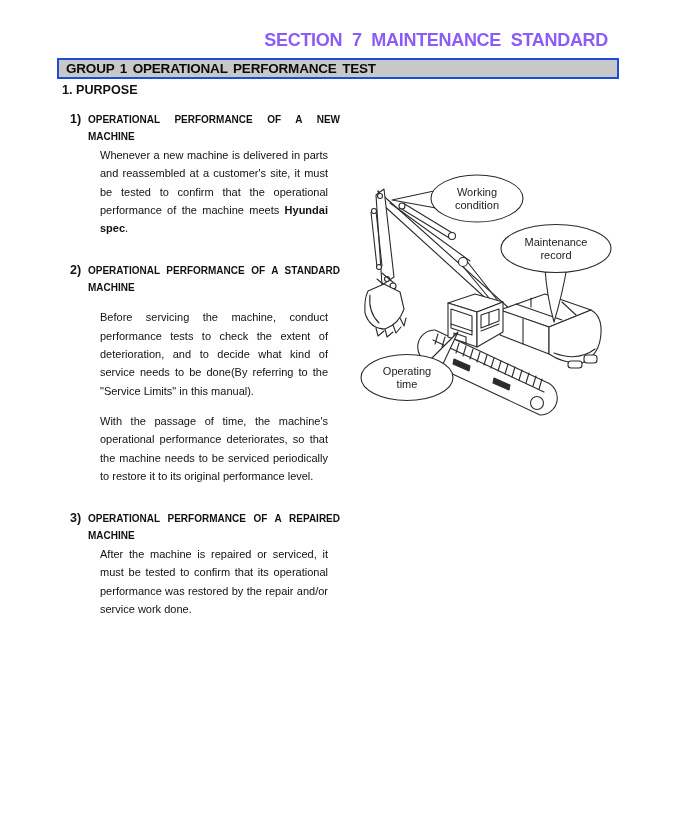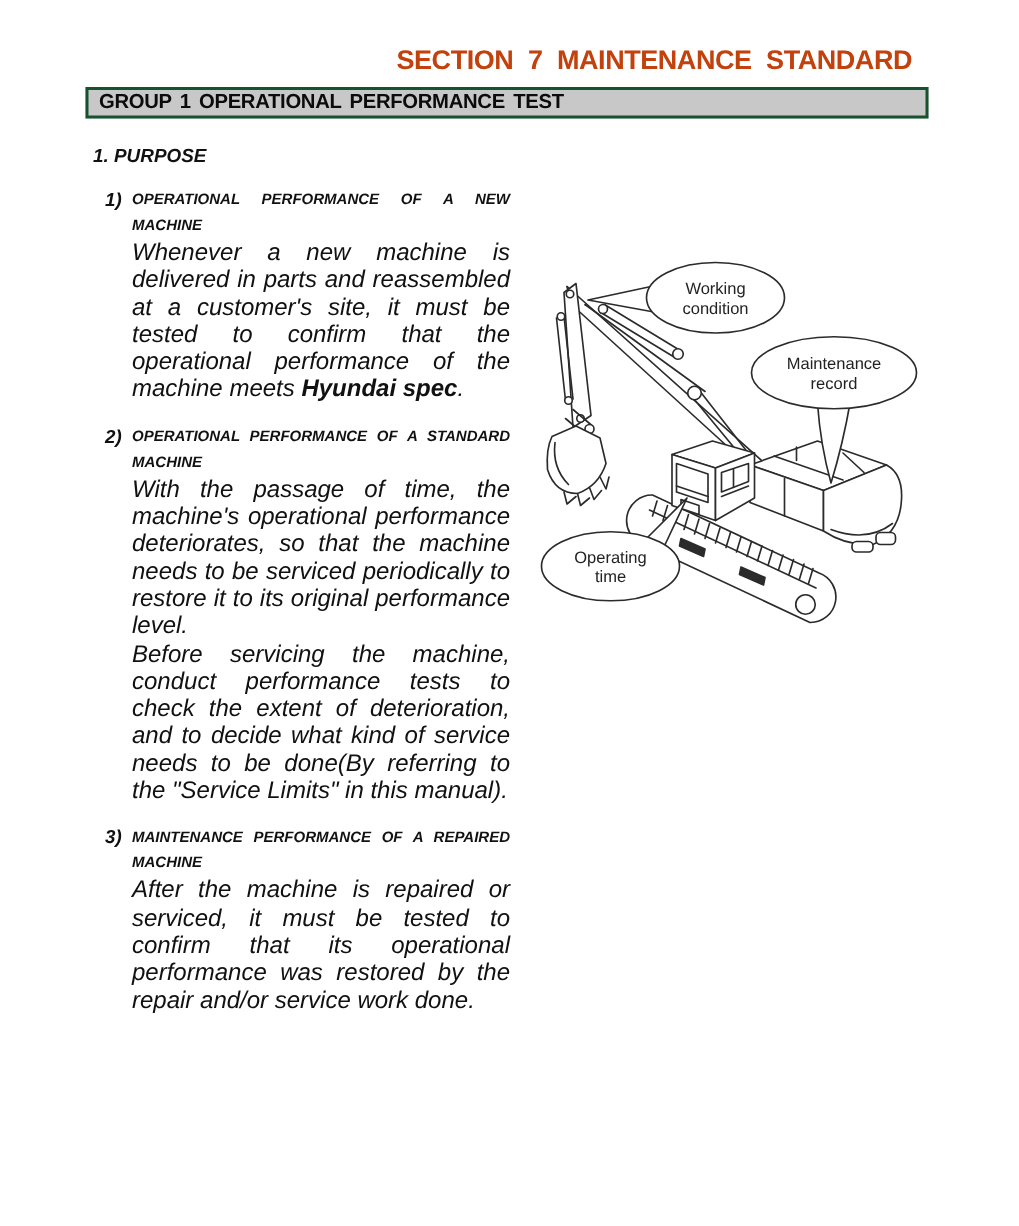--- a/index.html
+++ b/index.html
@@ -4,39 +4,39 @@
 <style>
   html,body{margin:0;padding:0;background:#fff;}
   .page{
     position:relative;width:679px;height:817px;background:#ffffff;
     font-family:"Liberation Sans","DejaVu Sans",sans-serif;color:#111;
     overflow:hidden;
   }
   .section-title{
     position:absolute;top:30px;right:71px;
     font-size:18px;font-weight:bold;letter-spacing:-0.3px;word-spacing:5px;
-    white-space:nowrap;color:#c2410c;
+    white-space:nowrap;color:#8b5cf6;
   }
   .group-bar{
     position:absolute;left:57px;top:58px;width:551px;height:17px;
-    background:#c8c8c8;border:2px solid #14532d;
-    display:flex;padding-left:7px;
+    background:#c8c8c8;border:2px solid #1d4ed8;
+    display:flex;align-items:center;padding-left:7px;
   }
   .group-bar span{
     font-size:13.5px;font-weight:bold;letter-spacing:-0.2px;word-spacing:2px;
     white-space:nowrap;color:#0b0b0b;
   }
-  .content{position:absolute;left:62px;top:97px;width:280px;font-style:italic;}
+  .content{position:absolute;left:62px;top:83px;width:280px;}
   .purpose-heading{font-size:12.6px;font-weight:bold;line-height:15px;}
   .purpose-intro{margin:6px 0 0 11px;font-size:12.4px;line-height:16px;}
   .section{display:flex;margin-top:13px;padding-left:8px;}
   .sec-num{width:18px;flex:0 0 18px;font-size:12.5px;font-weight:bold;line-height:17px;}
   .sec-body{width:252px;}
   .sec-heading{font-size:10px;font-weight:bold;line-height:17px;text-align:justify;}
-  .sec-para{font-size:16px;line-height:18.3px;text-align:justify;margin:0;}
+  .sec-para{font-size:11px;line-height:18.3px;text-align:justify;margin:12px;}
   .sec-para.first{margin-top:1px;}
   .bold{font-weight:bold;}
   .illustration{position:absolute;left:348px;top:163px;width:320px;height:260px;}
   .illustration svg{display:block;width:320px;height:260px;}
   .bubble-label{font-size:11px;fill:#222;}
 </style>
 </head>
 <body>
 
 <div class="page">
@@ -56,29 +56,29 @@
       <div class="sec-body">
         <div class="sec-heading">OPERATIONAL PERFORMANCE OF A NEW MACHINE</div>
         <p class="sec-para first"><span>Whenever a new machine is delivered in parts and reassembled at a customer's site, it must be tested to confirm that the operational performance of the machine meets </span><span class="bold">Hyundai spec</span><span>.</span></p>
       </div>
     </div>
 
     <div class="section">
       <div class="sec-num">2)</div>
       <div class="sec-body">
         <div class="sec-heading">OPERATIONAL PERFORMANCE OF A STANDARD MACHINE</div>
+        <p class="sec-para">Before servicing the machine, conduct performance tests to check the extent of deterioration, and to decide what kind of service needs to be done(By referring to the "Service Limits" in this manual).</p>
         <p class="sec-para first">With the passage of time, the machine's operational performance deteriorates, so that the machine needs to be serviced periodically to restore it to its original performance level.</p>
-        <p class="sec-para">Before servicing the machine, conduct performance tests to check the extent of deterioration, and to decide what kind of service needs to be done(By referring to the "Service Limits" in this manual).</p>
       </div>
     </div>
 
     <div class="section">
       <div class="sec-num">3)</div>
       <div class="sec-body">
-        <div class="sec-heading">MAINTENANCE PERFORMANCE OF A REPAIRED MACHINE</div>
+        <div class="sec-heading">OPERATIONAL PERFORMANCE OF A REPAIRED MACHINE</div>
         <p class="sec-para first">After the machine is repaired or serviced, it must be tested to confirm that its operational performance was restored by the repair and/or service work done.</p>
       </div>
     </div>
 
   </div>
 
   <div class="illustration">
     <svg viewBox="0 0 320 260">
       <g stroke="#2b2b2b" stroke-width="1.1" fill="none" stroke-linejoin="round" stroke-linecap="round">
 

